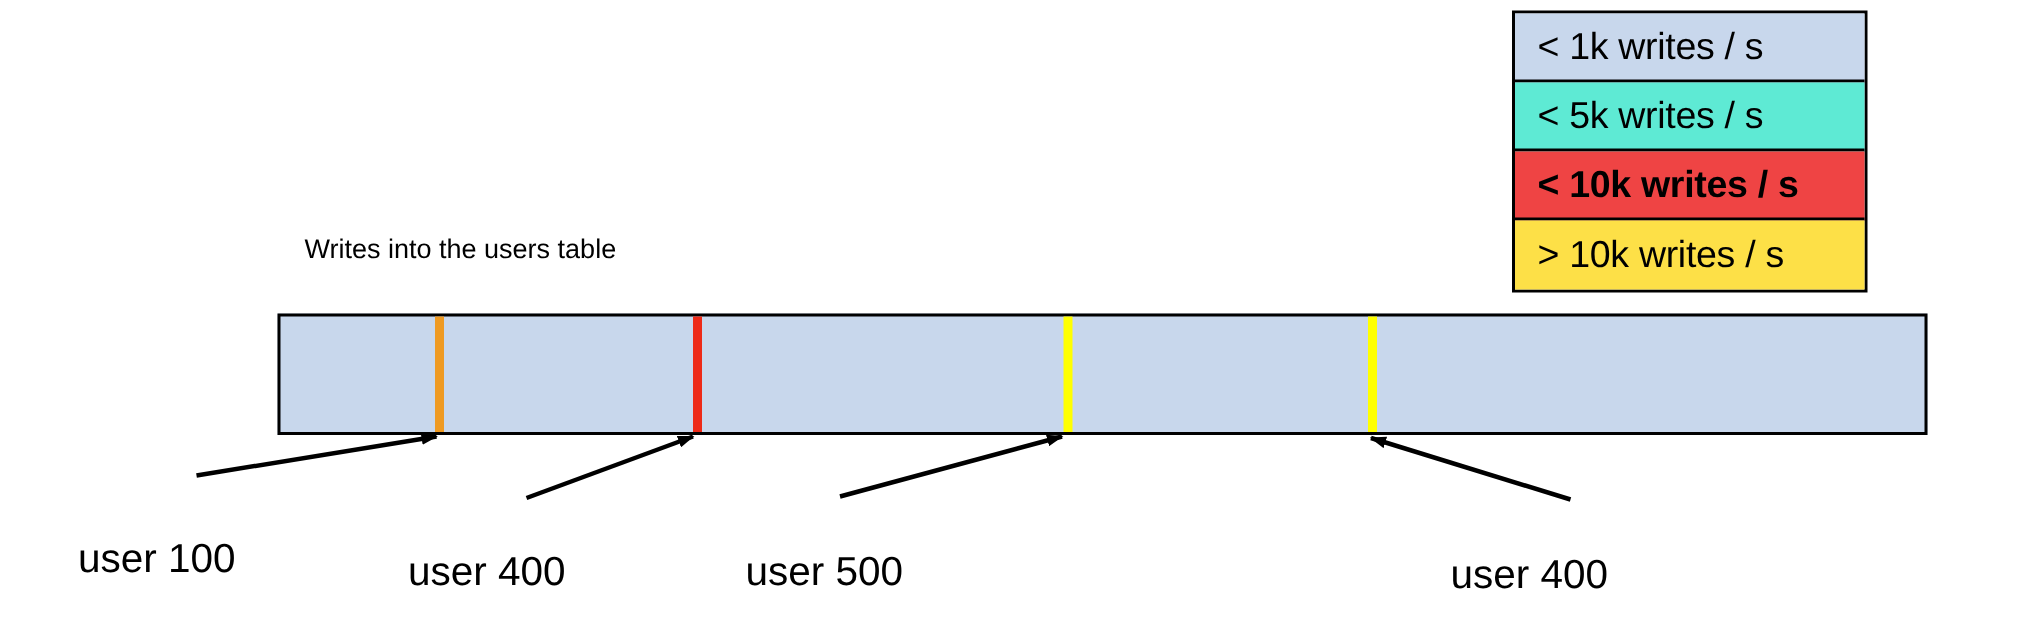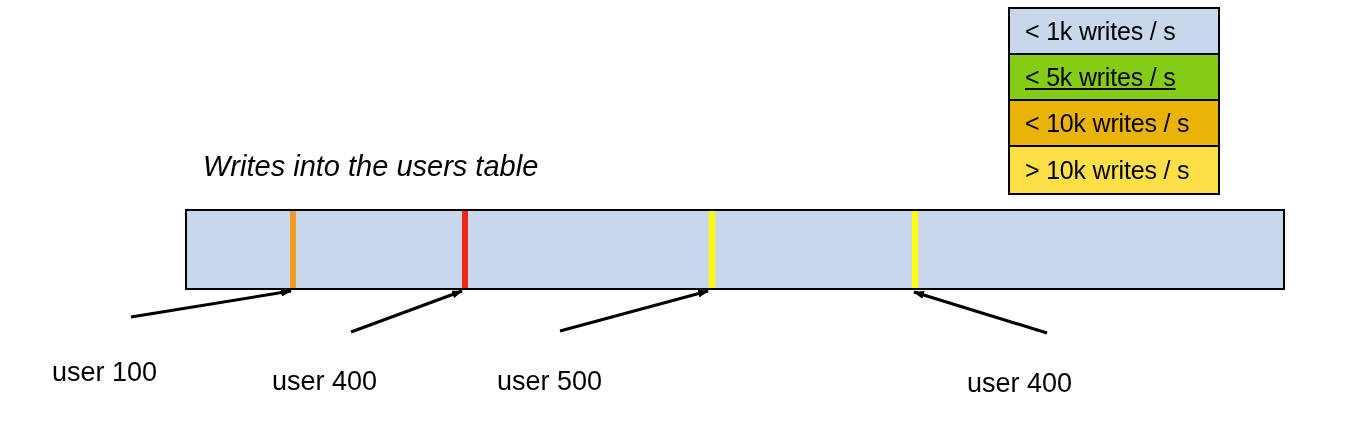--- a/index.html
+++ b/index.html
@@ -14,21 +14,21 @@
     overflow: hidden;
     font-family: "Liberation Sans", sans-serif;
     color: #000000;
   }
 
   
   #legend {
     position: absolute;
     left: 1008px;
     top: 7px;
-    width: 212px;
+    width: 237px;
     border: 2px solid #000000;
     box-sizing: border-box;
   }
   .legend-row {
     height: 46px;
     box-sizing: border-box;
     border-bottom: 2px solid #000000;
     display: flex;
     align-items: center;
     padding-left: 15px;
@@ -39,24 +39,23 @@
     line-height: 25px;
     white-space: nowrap;
     letter-spacing: -0.2px;
   }
 
   
   #chart-title {
     position: absolute;
     left: 203px;
     top: 150px;
-    font-size: 29px;
+    font-size: 18px;
     line-height: 32px;
     white-space: nowrap;
-    font-style: italic;
   }
 
   
   #users-bar {
     position: absolute;
     left: 185px;
     top: 209px;
     width: 1100px;
     height: 81px;
     background: #c8d7ec;
@@ -115,22 +114,22 @@
 
 <div class="callout-label" style="left:52px;top:340px;">user 100</div>
 <div class="callout-label" style="left:272px;top:349px;">user 400</div>
 <div class="callout-label" style="left:497px;top:349px;">user 500</div>
 <div class="callout-label" style="left:967px;top:351px;">user 400</div>
 
 <div id="legend">
   <div class="legend-row" style="background:#c8d7ec;">
     <span class="legend-label">&lt; 1k writes / s</span>
   </div>
-  <div class="legend-row" style="background:#84cc16;text-decoration:underline;">
+  <div class="legend-row" style="background:#5eead4;">
     <span class="legend-label">&lt; 5k writes / s</span>
   </div>
-  <div class="legend-row" style="background:#eab308;">
+  <div class="legend-row" style="background:#ef4444;font-weight:bold;">
     <span class="legend-label">&lt; 10k writes / s</span>
   </div>
   <div class="legend-row" style="background:#fde047;">
     <span class="legend-label">&gt; 10k writes / s</span>
   </div>
 </div>
 
 </body></html>

